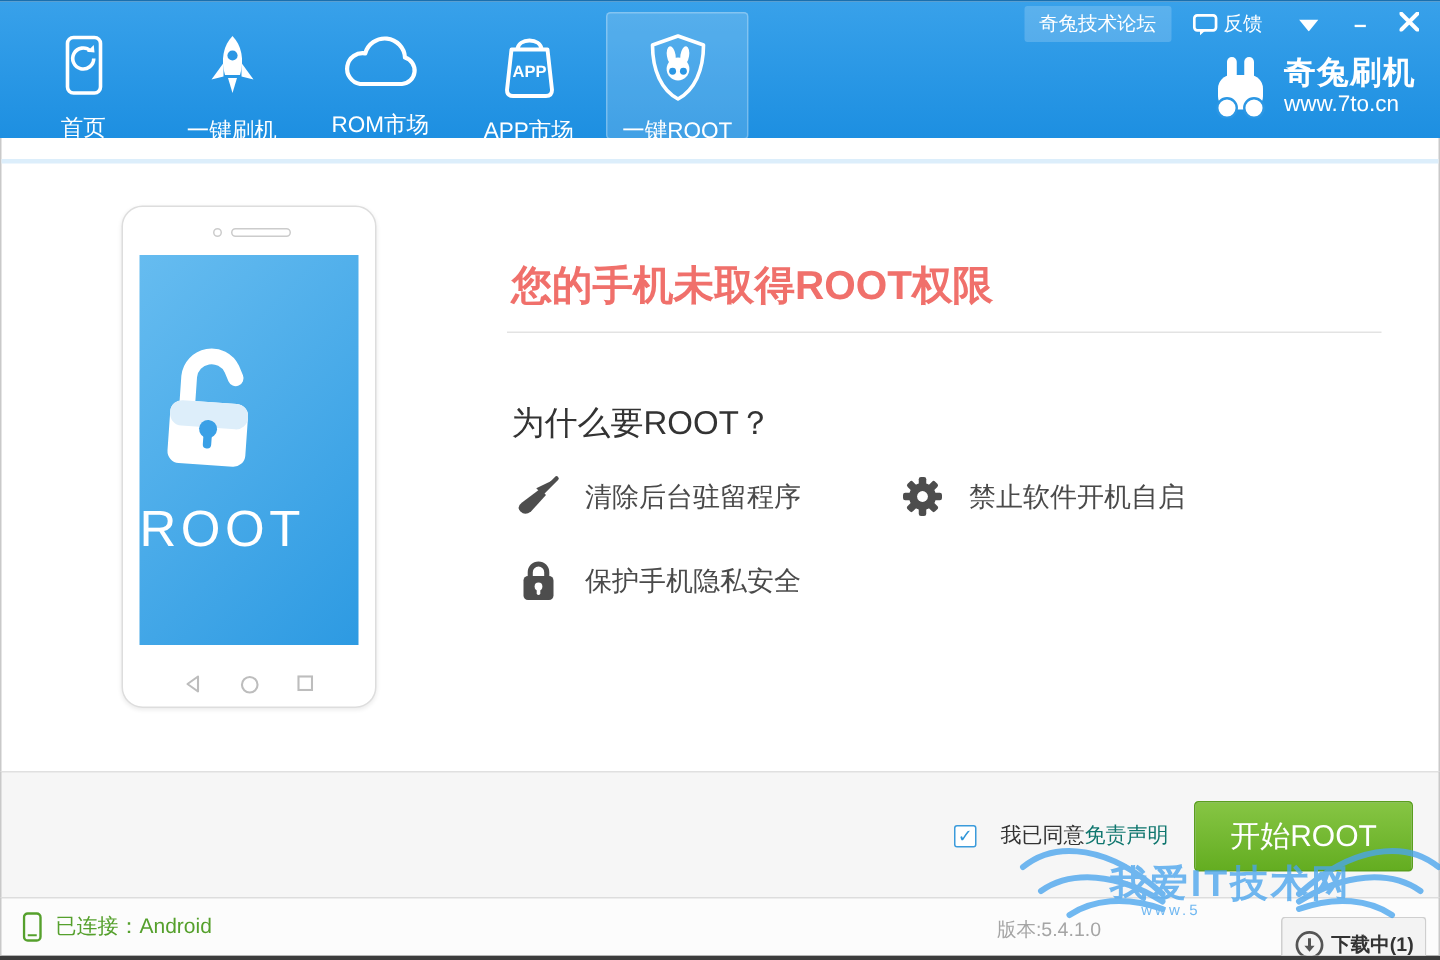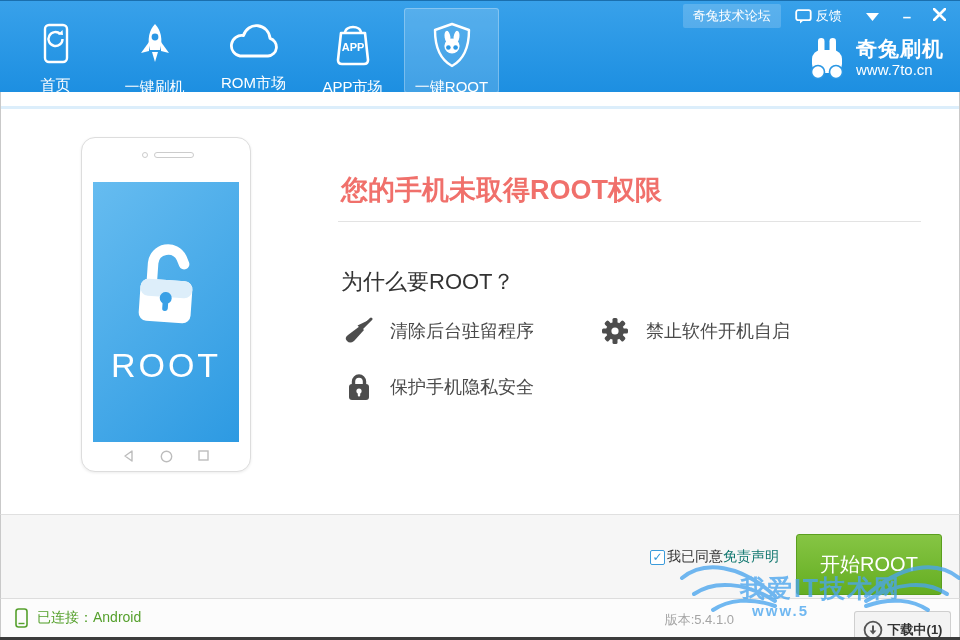--- a/index.html
+++ b/index.html
@@ -35,62 +35,62 @@
   
   .main{position:absolute;left:0;top:92px;width:960px;height:422px;background:#fff;
     border-left:1px solid #c9c9c9;border-right:1px solid #c9c9c9;}
   .main-hairline{position:absolute;left:0;top:14px;width:100%;height:3px;background:#dcеffb;background:#dceefb;}
 
   
   .phone{position:absolute;left:80px;top:45px;width:170px;height:335px;background:#fff;
     border:1px solid #ddd;border-radius:14px;box-shadow:0 1px 3px rgba(0,0,0,.08);}
   .phone-cam{position:absolute;left:60px;top:14px;width:6px;height:6px;border:1px solid #ccc;border-radius:50%;}
   .phone-speaker{position:absolute;left:72px;top:14px;width:40px;height:6px;border:1px solid #ccc;border-radius:4px;}
-  .phone-screen{position:absolute;left:11px;top:44px;width:146px;height:260px;
-    background:linear-gradient(135deg,#66bcf0,#2d9ae2);display:flex;flex-direction:column;align-items:center;}
+  .phone-screen{position:absolute;left:11px;top:32px;width:146px;height:260px;
+    background:linear-gradient(135deg,#66bcf0,#2d9ae2);display:flex;flex-direction:column;}
   .screen-root{color:#fff;font-size:34px;letter-spacing:3px;margin-top:8px;}
   .phone-nav{position:absolute;left:0;bottom:8px;width:100%;display:flex;justify-content:space-around;padding:0 28px;}
 
   
   .page-title{position:absolute;left:340px;top:80px;font-size:27px;font-weight:bold;color:#f0706b;}
   .title-divider{position:absolute;left:337px;top:129px;width:583px;height:1px;background:#e3e3e3;}
   .why-heading{position:absolute;left:340px;top:175px;font-size:22px;color:#333;}
   .features{position:absolute;left:343px;top:222px;display:grid;grid-template-columns:256px auto;grid-row-gap:22px;}
   .feature{display:flex;align-items:center;height:34px;}
   .feature .ficon{width:30px;display:flex;justify-content:center;}
   .feature .flabel{margin-left:16px;font-size:18px;color:#4a4a4a;white-space:nowrap;}
 
   
   .action-bar{position:absolute;left:0;top:514px;width:960px;height:84px;background:#f6f6f6;
     border-top:1px solid #e0e0e0;border-left:1px solid #c9c9c9;border-right:1px solid #c9c9c9;}
   .agree-row{position:absolute;right:180px;top:33px;display:flex;align-items:center;font-size:14px;}
   .checkbox{width:15px;height:15px;border:1px solid #3b9bdb;background:#fff;border-radius:2px;
     display:flex;align-items:center;justify-content:center;color:#2f95d8;font-size:12px;font-weight:bold;cursor:pointer;}
-  .agree-text{margin-left:2px;color:#333;}
+  .agree-text{margin-left:16px;color:#333;}
   .disclaimer-link{color:#0f766e;cursor:pointer;text-decoration:none;}
-  .start-btn{position:absolute;right:17px;top:19px;width:146px;height:61px;
+  .start-btn{position:absolute;right:17px;top:19px;width:146px;height:47px;
     background:linear-gradient(#86c544,#64ad21);border:1px solid #5a9f1e;border-radius:3px;
     color:#fff;font-size:20px;display:flex;align-items:center;justify-content:center;cursor:pointer;}
 
   
   .status-bar{position:absolute;left:0;top:598px;width:960px;height:39px;background:#fcfcfc;
     border-top:1px solid #ddd;border-left:1px solid #c9c9c9;border-right:1px solid #c9c9c9;}
   .conn{position:absolute;left:14px;top:9px;display:flex;align-items:center;color:#55a02c;font-size:14px;}
   .conn svg{margin-right:9px;}
   .version{position:absolute;right:225px;top:12px;color:#a5a5a5;font-size:13px;}
   .download-btn{position:absolute;right:8px;top:12px;width:97px;height:37px;background:#f3f3f3;
     border:1px solid #cfcfcf;border-bottom:none;border-radius:3px 3px 0 0;display:flex;align-items:center;
     justify-content:center;cursor:pointer;font-size:13px;color:#333;font-weight:bold;}
   .download-btn svg{margin-right:5px;}
 
   
   .watermark{position:absolute;left:678px;top:550px;width:285px;height:90px;pointer-events:none;z-index:50;opacity:.78;}
   .wm-text{position:absolute;left:0;top:22px;width:100%;text-align:center;color:#4aa5ee;
     font-size:25px;font-weight:bold;letter-spacing:2px;}
-  .wm-url{position:absolute;left:0;top:52px;width:72%;text-align:center;color:#4aa5ee;font-size:15px;letter-spacing:2px;font-weight:bold;}
+  .wm-url{position:absolute;left:0;top:52px;width:72%;text-align:center;color:#4aa5ee;font-size:10px;letter-spacing:2px;}
 </style>
 </head>
 <body>
 
 <div id="app">
 
   <div class="header">
 
     <div class="nav">
 

